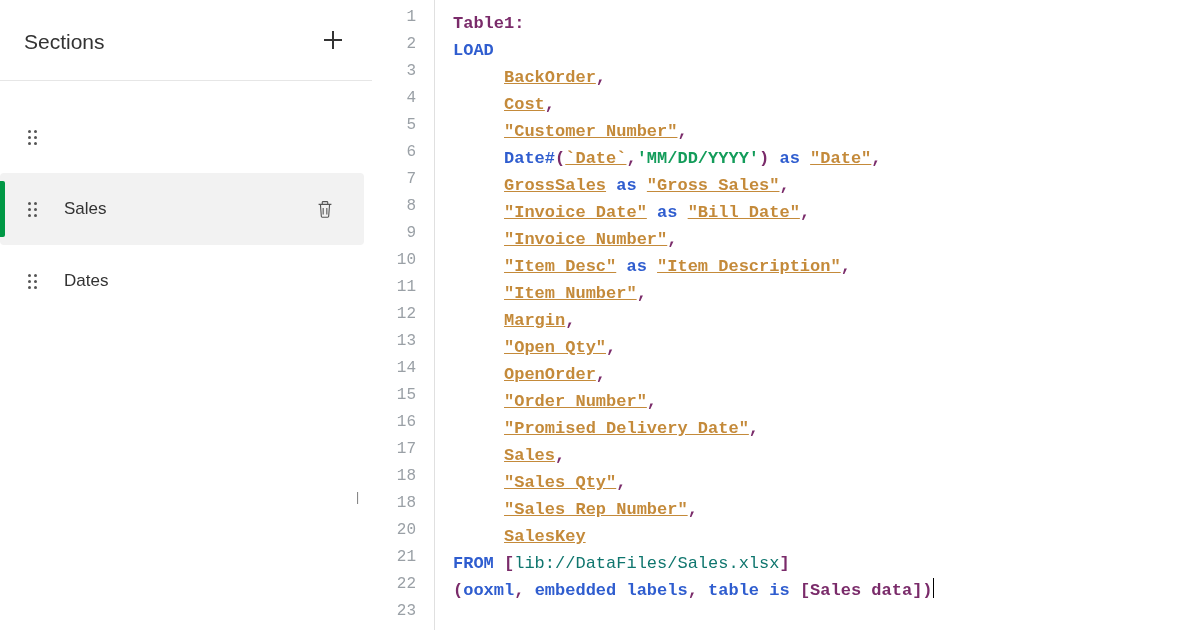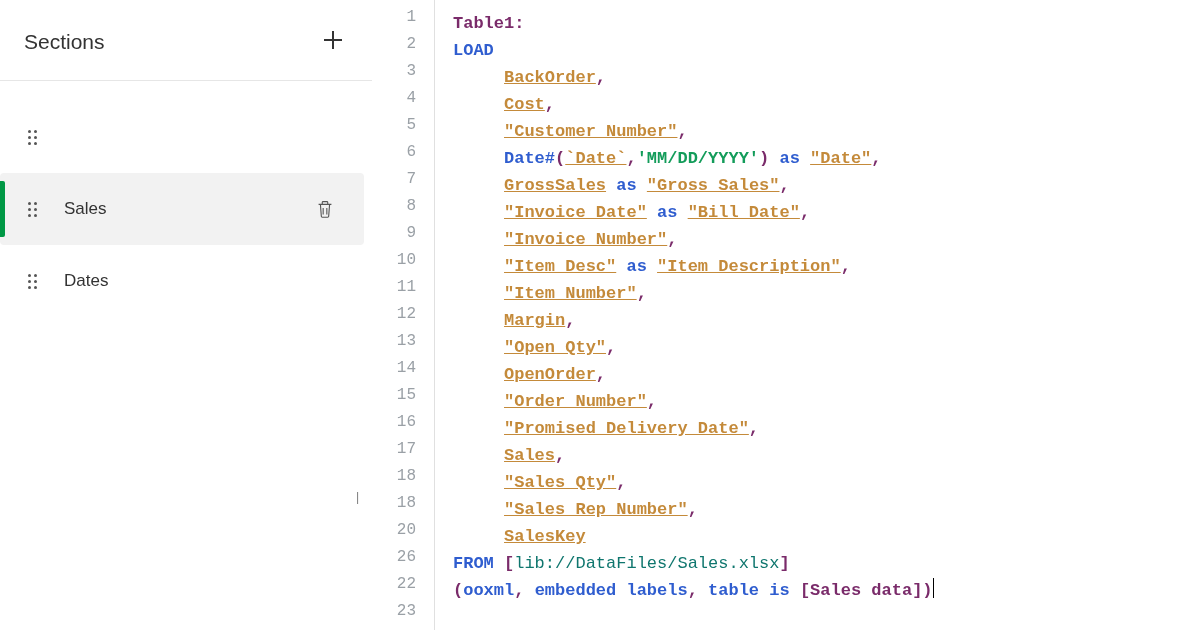--- a/index.html
+++ b/index.html
@@ -212,21 +212,21 @@
         <div>11</div>
         <div>12</div>
         <div>13</div>
         <div>14</div>
         <div>15</div>
         <div>16</div>
         <div>17</div>
         <div>18</div>
         <div>18</div>
         <div>20</div>
-        <div>26</div>
+        <div>21</div>
         <div>22</div>
         <div>23</div>
         <div>24</div>
       </div>
     <div class="code" id="code"><div class="ln"><span class="tbl">Table1</span><span class="brk">:</span></div><div class="ln"><span class="kw">LOAD</span></div><div class="ln"><span>     </span><span class="ident">BackOrder</span><span class="brk">,</span></div><div class="ln"><span>     </span><span class="ident">Cost</span><span class="brk">,</span></div><div class="ln"><span>     </span><span class="ident">"Customer Number"</span><span class="brk">,</span></div><div class="ln"><span>     </span><span class="kw">Date#</span><span class="brk">(</span><span class="ident">`Date`</span><span class="brk">,</span><span class="strg">'MM/DD/YYYY'</span><span class="brk">)</span><span> </span><span class="kw">as</span><span> </span><span class="ident">"Date"</span><span class="brk">,</span></div><div class="ln"><span>     </span><span class="ident">GrossSales</span><span> </span><span class="kw">as</span><span> </span><span class="ident">"Gross Sales"</span><span class="brk">,</span></div><div class="ln"><span>     </span><span class="ident">"Invoice Date"</span><span> </span><span class="kw">as</span><span> </span><span class="ident">"Bill Date"</span><span class="brk">,</span></div><div class="ln"><span>     </span><span class="ident">"Invoice Number"</span><span class="brk">,</span></div><div class="ln"><span>     </span><span class="ident">"Item Desc"</span><span> </span><span class="kw">as</span><span> </span><span class="ident">"Item Description"</span><span class="brk">,</span></div><div class="ln"><span>     </span><span class="ident">"Item Number"</span><span class="brk">,</span></div><div class="ln"><span>     </span><span class="ident">Margin</span><span class="brk">,</span></div><div class="ln"><span>     </span><span class="ident">"Open Qty"</span><span class="brk">,</span></div><div class="ln"><span>     </span><span class="ident">OpenOrder</span><span class="brk">,</span></div><div class="ln"><span>     </span><span class="ident">"Order Number"</span><span class="brk">,</span></div><div class="ln"><span>     </span><span class="ident">"Promised Delivery Date"</span><span class="brk">,</span></div><div class="ln"><span>     </span><span class="ident">Sales</span><span class="brk">,</span></div><div class="ln"><span>     </span><span class="ident">"Sales Qty"</span><span class="brk">,</span></div><div class="ln"><span>     </span><span class="ident">"Sales Rep Number"</span><span class="brk">,</span></div><div class="ln"><span>     </span><span class="ident">SalesKey</span></div><div class="ln"><span class="kw">FROM</span><span> </span><span class="brk">[</span><span class="path">lib://DataFiles/Sales.xlsx</span><span class="brk">]</span></div><div class="ln"><span class="brk">(</span><span class="kw">ooxml</span><span class="brk">, </span><span class="kw">embedded labels</span><span class="brk">, </span><span class="kw">table is</span><span> </span><span class="brk">[</span><span class="tbl">Sales data</span><span class="brk">]</span><span class="brk">)</span><span class="cursor"></span></div><div class="ln">&nbsp;</div><div class="ln"><span class="kw">Where</span><span> </span><span class="ident">Sales</span><span> </span><span class="op">&gt;</span><span> </span><span class="path">100.00</span><span> </span><span class="kw">and</span><span> </span><span class="kw">Date</span><span class="brk">(</span><span class="ident">"Invoice Date"</span><span class="brk">)</span><span> </span><span class="op">&gt;=</span><span> </span><span class="strg">'01/01/2013'</span><span class="brk">;</span></div></div>
   </div>
 
 </div>
 
 </body></html>

